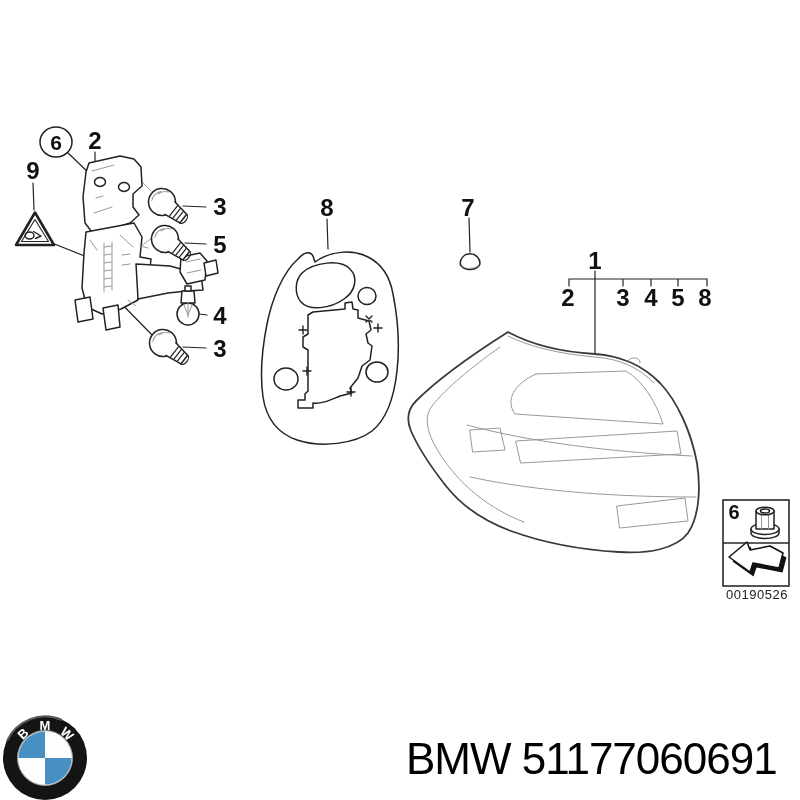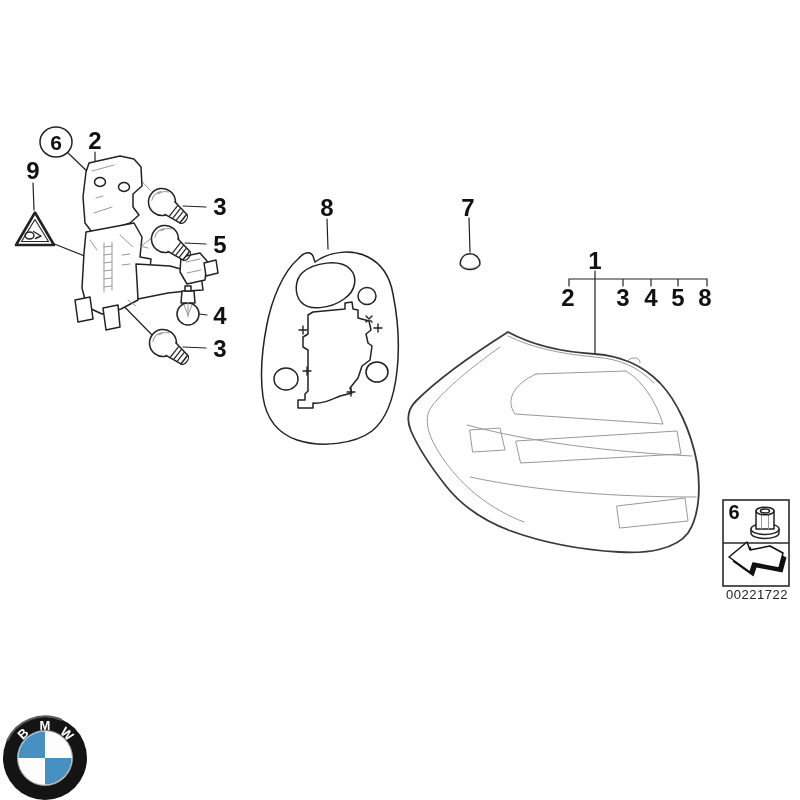--- a/index.html
+++ b/index.html
@@ -179,16 +179,17 @@
   <div class="num" style="left:327px;top:208px;">8</div>
   <div class="num" style="left:468px;top:208px;">7</div>
   <div class="num" style="left:595px;top:261px;">1</div>
   <div class="num" style="left:568px;top:298px;">2</div>
   <div class="num" style="left:623px;top:298px;">3</div>
   <div class="num" style="left:651px;top:298px;">4</div>
   <div class="num" style="left:678px;top:298px;">5</div>
   <div class="num" style="left:705px;top:298px;">8</div>
 
   <div class="num small" style="left:734px;top:512px;">6</div>
-  <div class="code" style="left:757px;top:594px;">00221722</div>
+  <div class="code" style="left:757px;top:594px;">00190526</div>
 
+  <div class="part-text">BMW 51177060691</div>
 
 </div>
 
 </body></html>

